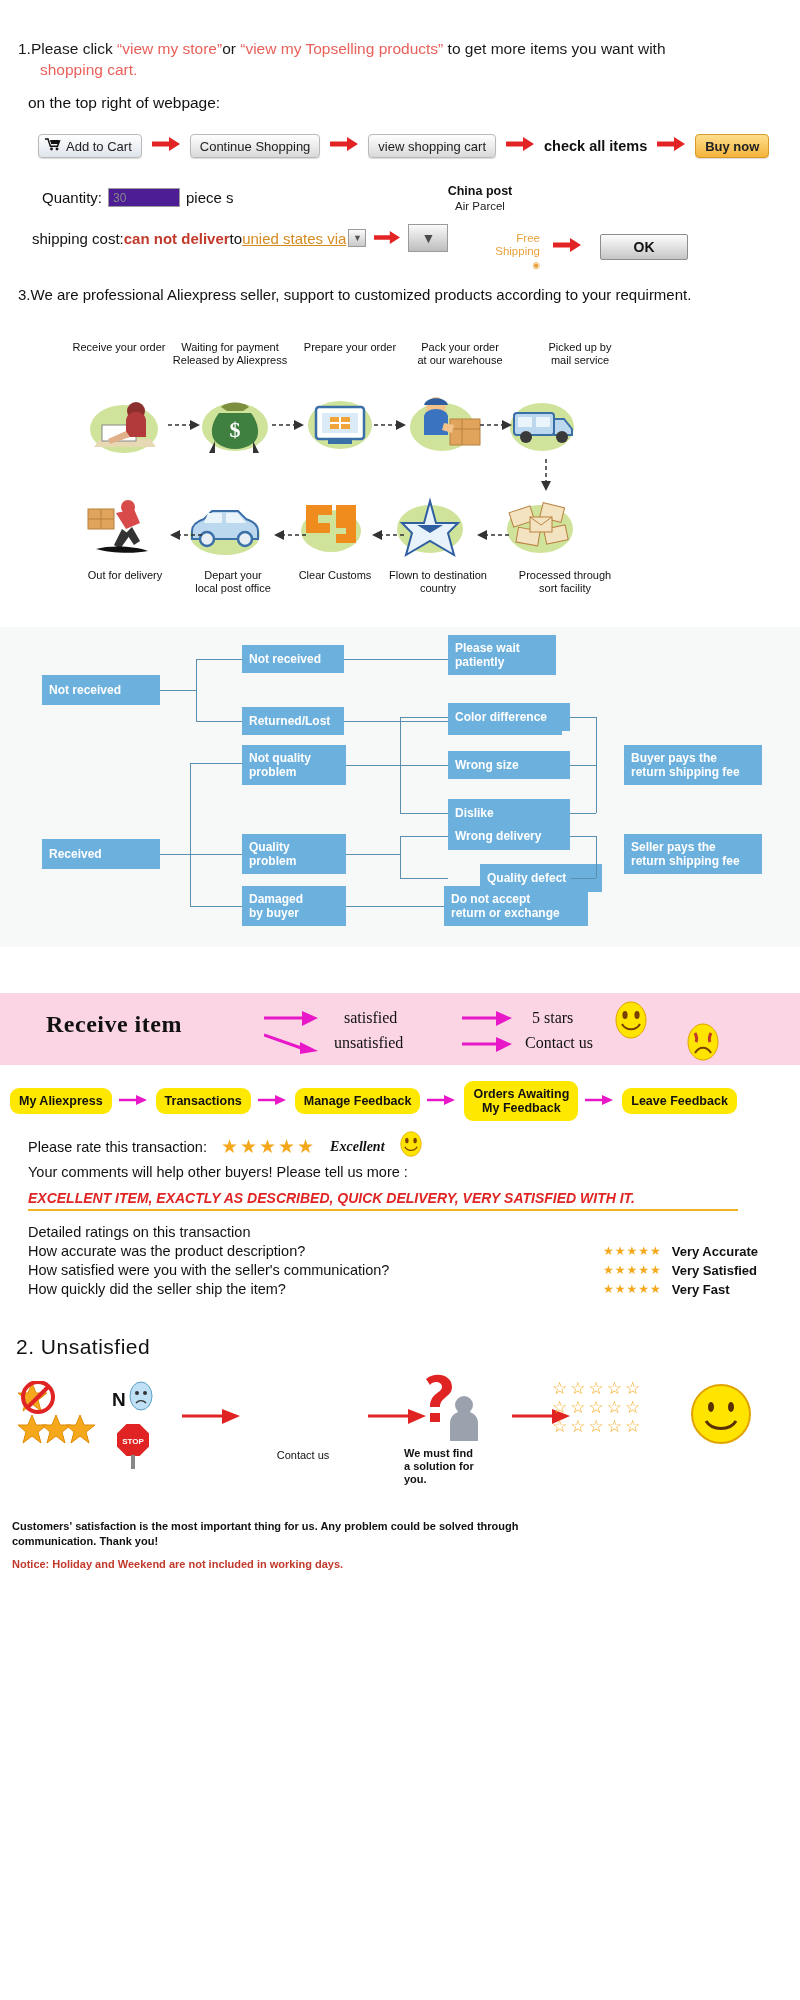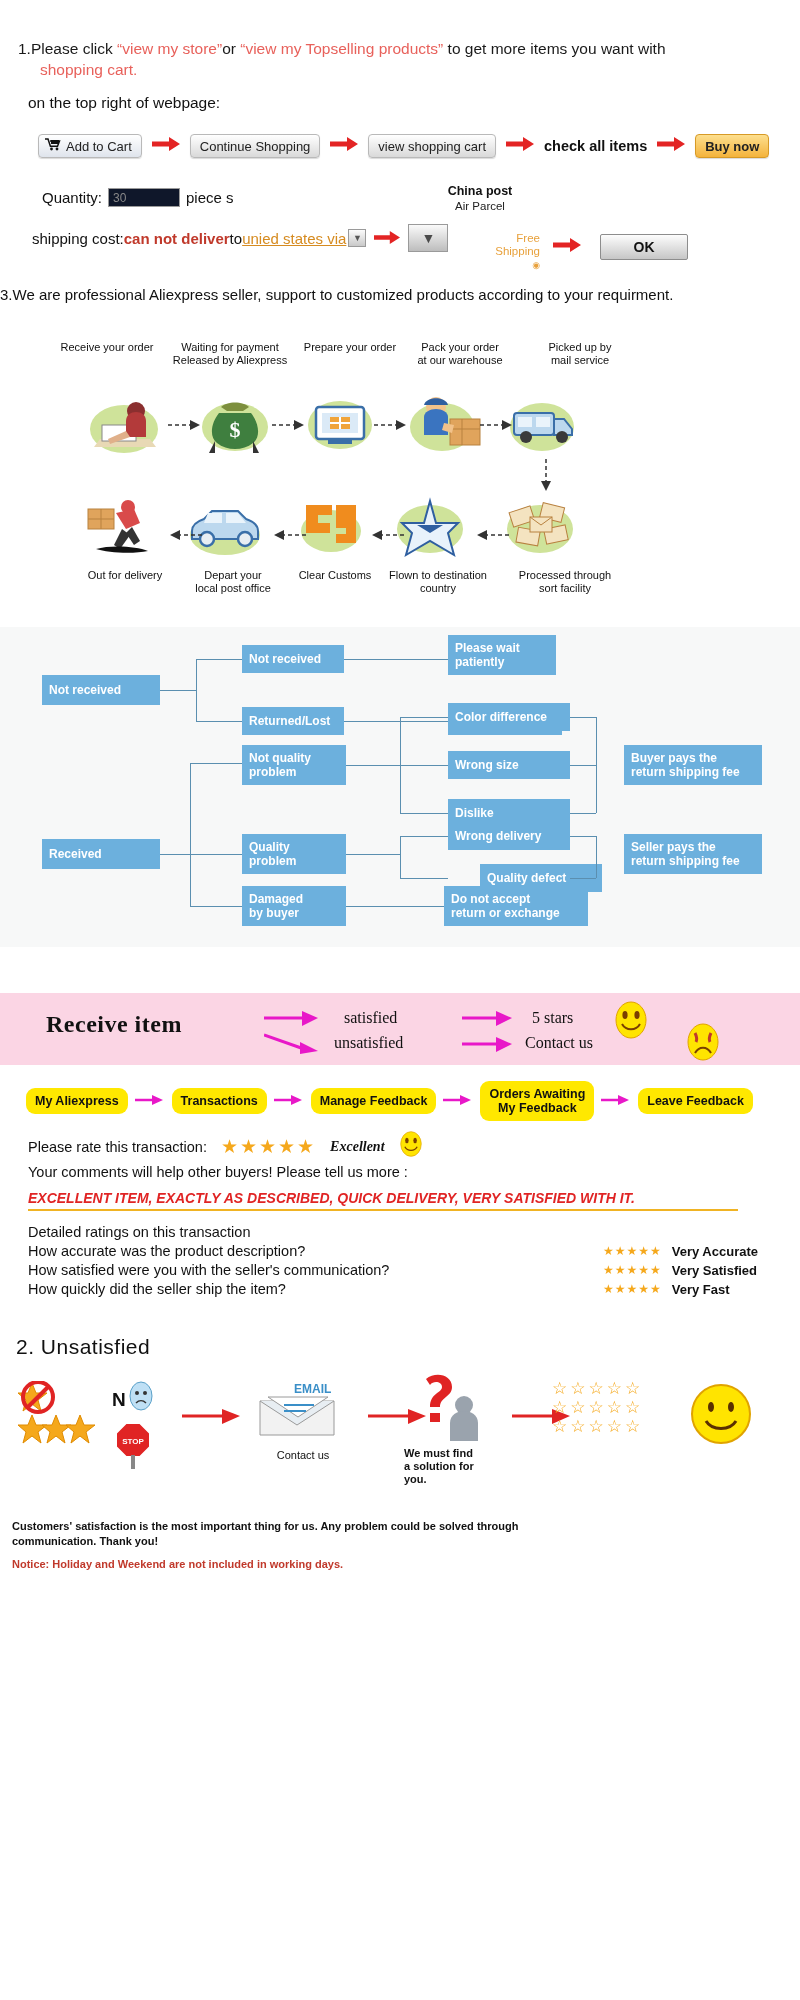--- a/index.html
+++ b/index.html
@@ -41,21 +41,21 @@
     background:linear-gradient(#fddf8e,#f4b33c);
     border:1px solid #d79a26; font-weight:bold; color:#222;
   }
   .plain { font-size:14.5px; font-weight:bold; color:#111; white-space:nowrap; }
   .arw { margin:0 10px; flex:0 0 auto; }
 
   
   .sec2 { padding-left:18px; margin-top:30px; position:relative; }
   .qtyline { margin-top:13px; padding-left:24px; font-size:15px; display:flex; align-items:center; gap:6px;}
   .qtybox {
-    width:72px; height:19px; border:1px solid #9a9a9a; background:#0f172a;
+    width:72px; height:19px; border:1px solid #9a9a9a; background:#4c1d95;
     font-size:12px; color:#888; padding:0 4px; display:flex; align-items:center;
   }
   .shipline { margin-top:17px; padding-left:14px; font-size:15px; display:flex; align-items:center; }
   .shipline u { text-decoration:underline; color:#d68b20; }
   .selarrow {
     width:18px;height:18px;display:inline-flex;align-items:center;justify-content:center;
     background:linear-gradient(#fbfbfb,#c9c9c9); border:1px solid #9a9a9a; margin-left:2px;
     font-size:9px; color:#555;
   }
   .bigsel {
@@ -67,21 +67,21 @@
   .chinapost .t1 { font-size:12.5px; font-weight:bold; color:#111; }
   .chinapost .t2 { font-size:11.5px; color:#222; margin-top:2px;}
   .freeship { position:absolute; left:420px; top:44px; width:120px; text-align:right;
               color:#e8a13c; font-size:11.5px; line-height:13px; }
   .okbtn { position:absolute; left:600px; top:46px; width:88px; height:26px;
     display:flex; align-items:center; justify-content:center;
     background:linear-gradient(#fdfdfd,#c6c6c6); border:1px solid #8d8d8d; border-radius:2px;
     font-size:14px; font-weight:bold; color:#111; }
   .okarrow { position:absolute; left:552px; top:50px; }
 
-  .sec3 { margin-top:34px; font-size:15px; color:#111;}
+  .sec3 { padding-left:18px; margin-top:34px; font-size:15px; color:#111;}
 
   
   .flow { position:relative; margin-top:24px; height:290px; }
   .fcap { position:absolute; font-size:11px; line-height:13px; text-align:center; color:#111; }
   .ficon { position:absolute; text-align:center; }
   .fl-arrow { position:absolute; }
 
   
   .chart { position:relative; background:#f7f8f8; height:320px; margin-top:10px; }
   .node {
@@ -94,21 +94,21 @@
 
   
   .pink { background:#fbd5e4; height:72px; position:relative; margin-top:46px; }
   .recv { position:absolute; left:46px; top:18px; font-family:"Liberation Serif", serif;
           font-weight:bold; font-size:24px; letter-spacing:.5px; color:#111; }
   .pw { position:absolute; font-family:"Liberation Serif", serif; font-size:16px; color:#111; }
   .emoji { position:absolute; font-size:26px; line-height:1; }
 
   
   .h2 { font-size:21px; color:#111; padding-left:16px; margin-top:28px; letter-spacing:.5px;}
-  .ybtnrow { display:flex; align-items:center; padding-left:26px; margin-top:16px; }
+  .ybtnrow { display:flex; align-items:center; padding-left:10px; margin-top:16px; }
   .ybtn { background:#ffe800; border-radius:9px; font-size:12.5px; font-weight:bold;
           color:#111; padding:6px 9px; text-align:center; line-height:14px; white-space:nowrap; }
   .marw { margin:0 7px; }
 
   .rate { padding-left:28px; margin-top:10px; font-size:14.5px; line-height:20px; }
   .stars { color:#f5a81c; letter-spacing:2px; font-size:19px; }
   .excellent { font-family:"Liberation Serif", serif; font-style:italic; font-weight:bold; font-size:14px;}
   .redcomment { color:#e02424; font-style:italic; font-weight:bold; font-size:14px;
                 padding-left:28px; margin-top:8px; }
   .uline { height:2px; background:#f0b323; margin:3px 28px 0 28px; width:calc(100% - 90px);}
@@ -214,21 +214,21 @@
           <path d="M0 4.5h17V0l11 7-11 7V9.5H0z" fill="#e32424"></path>
         </svg>
     </span>
     <div class="okbtn">OK</div>
   </div>
 
   <div class="sec3">3.We are professional Aliexpress seller, support to customized products according to your requirment.</div>
 
   <div class="flow">
 
-    <div class="fcap" style="left:52px; top:14px; width:110px;">Receive your order</div>
+    <div class="fcap" style="left:64px; top:14px; width:110px;">Receive your order</div>
     <div class="fcap" style="left:165px; top:14px; width:130px;">Waiting for payment<br>Released by Aliexpress</div>
     <div class="fcap" style="left:295px; top:14px; width:110px;">Prepare your order</div>
     <div class="fcap" style="left:400px; top:14px; width:120px;">Pack your order<br>at our warehouse</div>
     <div class="fcap" style="left:525px; top:14px; width:110px;">Picked up by<br>mail service</div>
 
     <div class="ficon" style="left:80px; top:58px;">
       <svg width="86" height="72" viewBox="0 0 86 72">
         <ellipse cx="44" cy="44" rx="34" ry="24" fill="#cfe39a"></ellipse>
         <path d="M14 62h62l-6-8H20z" fill="#e8d9b5"></path>
         <rect x="22" y="40" width="34" height="16" fill="#fff" stroke="#888"></rect>
@@ -639,29 +639,20 @@
       </svg>
     </div>
 
     <span style="position:absolute;left:182px;top:40px;">
       <svg width="60" height="16">
           <path d="M0 7h42" stroke="#e02424" stroke-width="3"></path>
           <path d="M40 0l18 7-18 8z" fill="#e02424"></path>
         </svg>
     </span>
 
-    <div style="position:absolute;left:254px;top:10px;">
-      <svg width="92" height="66" viewBox="0 0 92 66">
-        <text x="40" y="14" font-size="12" font-weight="bold" fill="#3a8fc8" font-family="Liberation Sans, sans-serif">EMAIL</text>
-        <path d="M6 22h74v34H6z" fill="#f2f2f2" stroke="#9a9a9a"></path>
-        <path d="M6 22l37 24 37-24" fill="#e8eef3" stroke="#9a9a9a"></path>
-        <path d="M14 18h60l-30 20z" fill="#fff" stroke="#9a9a9a"></path>
-        <path d="M30 26h30M30 32h22" stroke="#3a8fc8" stroke-width="2"></path>
-      </svg>
-    </div>
     <div style="position:absolute;left:248px;top:80px;width:110px;text-align:center;font-size:11px;">Contact us</div>
 
     <span style="position:absolute;left:368px;top:40px;">
       <svg width="60" height="16">
           <path d="M0 7h42" stroke="#e02424" stroke-width="3"></path>
           <path d="M40 0l18 7-18 8z" fill="#e02424"></path>
         </svg>
     </span>
 
     <div style="position:absolute;left:408px;top:4px;">

